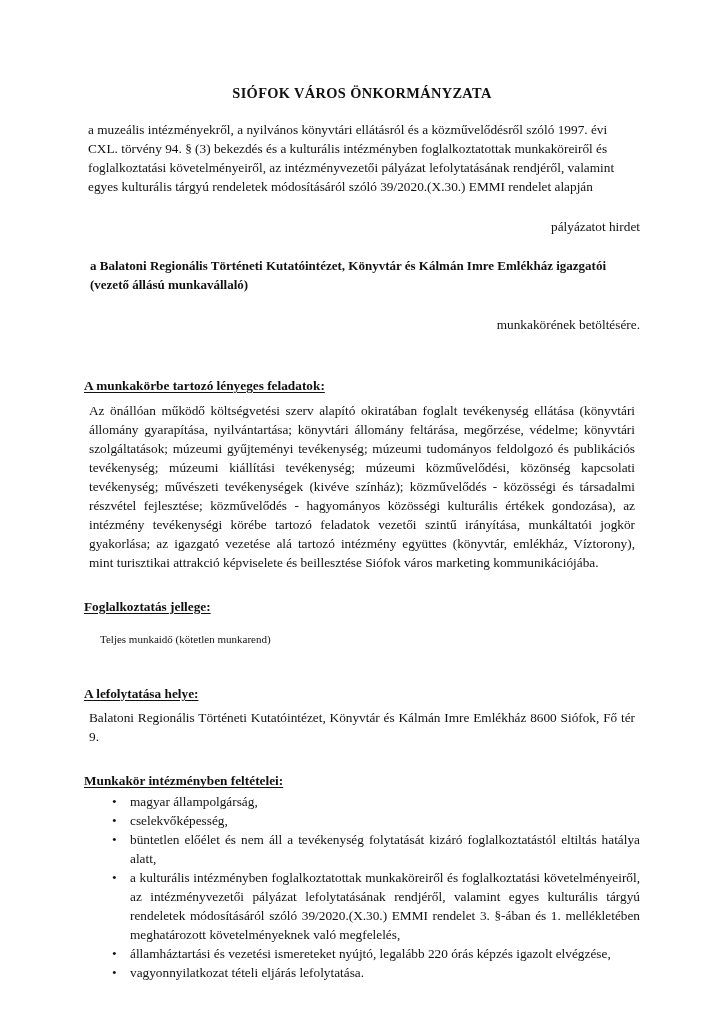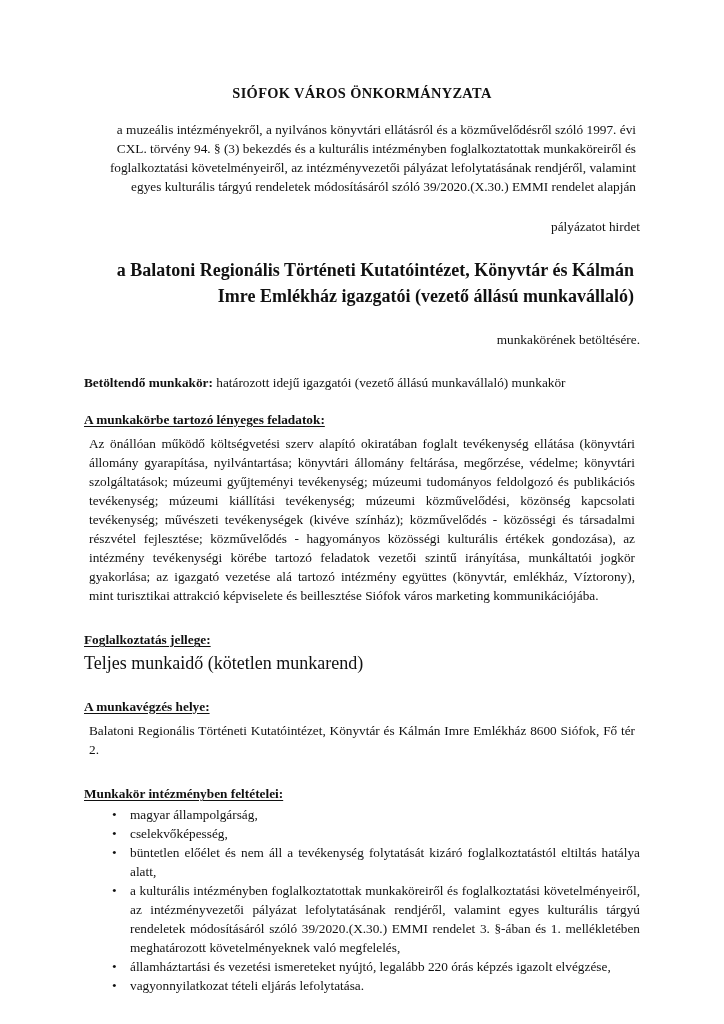--- a/index.html
+++ b/index.html
@@ -24,40 +24,40 @@
   }
   .doc-title {
     text-align: center;
     font-weight: bold;
     font-size: 14.4px;
     letter-spacing: 0.35px;
     margin: 0 0 19px 0;
     line-height: 1.25;
   }
   .preamble {
-    text-align: right;
+    text-align: left;
     font-size: 13.3px;
     line-height: 1.42;
     margin: 0 0 21px 0;
     padding: 0 4px;
   }
   .center-bold {
     text-align: right;
     font-weight: normal;
     font-size: 13.3px;
     line-height: 1.42;
     margin: 0;
   }
   .gap-sm { height: 18px; }
   .gap-md { height: 21px; }
   .gap-lg { height: 24px; }
   .inst-block {
-    text-align: right;
+    text-align: left;
     font-weight: bold;
-    font-size: 18px;
+    font-size: 13px;
     line-height: 1.45;
     margin: 0;
     padding: 0 6px;
   }
   .lead-line {
     font-size: 13.3px;
     line-height: 1.45;
     margin: 0;
     text-align: left;
   }
@@ -76,24 +76,24 @@
   }
   .body-justified {
     font-size: 13.3px;
     line-height: 1.43;
     text-align: justify;
     text-justify: inter-word;
     margin: 5px;
     hyphens: none;
   }
   .body-plain {
-    font-size: 18px;
+    font-size: 11px;
     line-height: 1.43;
     text-align: justify;
-    margin: 0;
+    margin: 16px;
   }
   ul.req-list {
     list-style: none;
     margin: 0;
     padding: 0;
   }
   ul.req-list li {
     position: relative;
     font-size: 13.3px;
     line-height: 1.43;
@@ -124,44 +124,40 @@
   <div class="gap-md"></div>
 
   <p class="inst-block">a Balatoni Regionális Történeti Kutatóintézet, Könyvtár és Kálmán Imre Emlékház igazgatói (vezető állású munkavállaló)</p>
 
   <div class="gap-md"></div>
 
   <p class="center-bold">munkakörének betöltésére.</p>
 
   <div class="gap-lg"></div>
 
-  <p class="lead-line">
-    <span class="lbl">Betöltendő munkakör:</span>
-    <span>határozott idejű igazgatói (vezető állású munkavállaló) munkakör</span>
-  </p>
 
   <div class="gap-sm"></div>
 
   <div>
     <span class="sec-heading">A munkakörbe tartozó lényeges feladatok:</span>
     <p class="body-justified">Az önállóan működő költségvetési szerv alapító okiratában foglalt tevékenység ellátása (könyvtári állomány gyarapítása, nyilvántartása; könyvtári állomány feltárása, megőrzése, védelme; könyvtári szolgáltatások; múzeumi gyűjteményi tevékenység; múzeumi tudományos feldolgozó és publikációs tevékenység; múzeumi kiállítási tevékenység; múzeumi közművelődési, közönség kapcsolati tevékenység; művészeti tevékenységek (kivéve színház); közművelődés - közösségi és társadalmi részvétel fejlesztése; közművelődés - hagyományos közösségi kulturális értékek gondozása), az intézmény tevékenységi körébe tartozó feladatok vezetői szintű irányítása, munkáltatói jogkör gyakorlása; az igazgató vezetése alá tartozó intézmény együttes (könyvtár, emlékház, Víztorony), mint turisztikai attrakció képviselete és beillesztése Siófok város marketing kommunikációjába.</p>
   </div>
 
   <div class="gap-md"></div>
 
   <div>
     <span class="sec-heading">Foglalkoztatás jellege:</span>
     <p class="body-plain">Teljes munkaidő (kötetlen munkarend)</p>
   </div>
 
   <div class="gap-md"></div>
 
   <div>
-    <span class="sec-heading">A munkavégzés helye:</span>
-    <p class="body-justified">Balatoni Regionális Történeti Kutatóintézet, Könyvtár és Kálmán Imre Emlékház 8600 Siófok, Fő tér 2.</p>
+    <span class="sec-heading">A lefolytatása helye:</span>
+    <p class="body-justified">Balatoni Regionális Történeti Kutatóintézet, Könyvtár és Kálmán Imre Emlékház 8600 Siófok, Fő tér 9.</p>
   </div>
 
   <div class="gap-md"></div>
 
   <div>
     <span class="sec-heading">Munkakör intézményben feltételei:</span>
     <ul class="req-list">
       <li>
         <span class="bullet">•</span>
         <span>magyar állampolgárság,</span>

